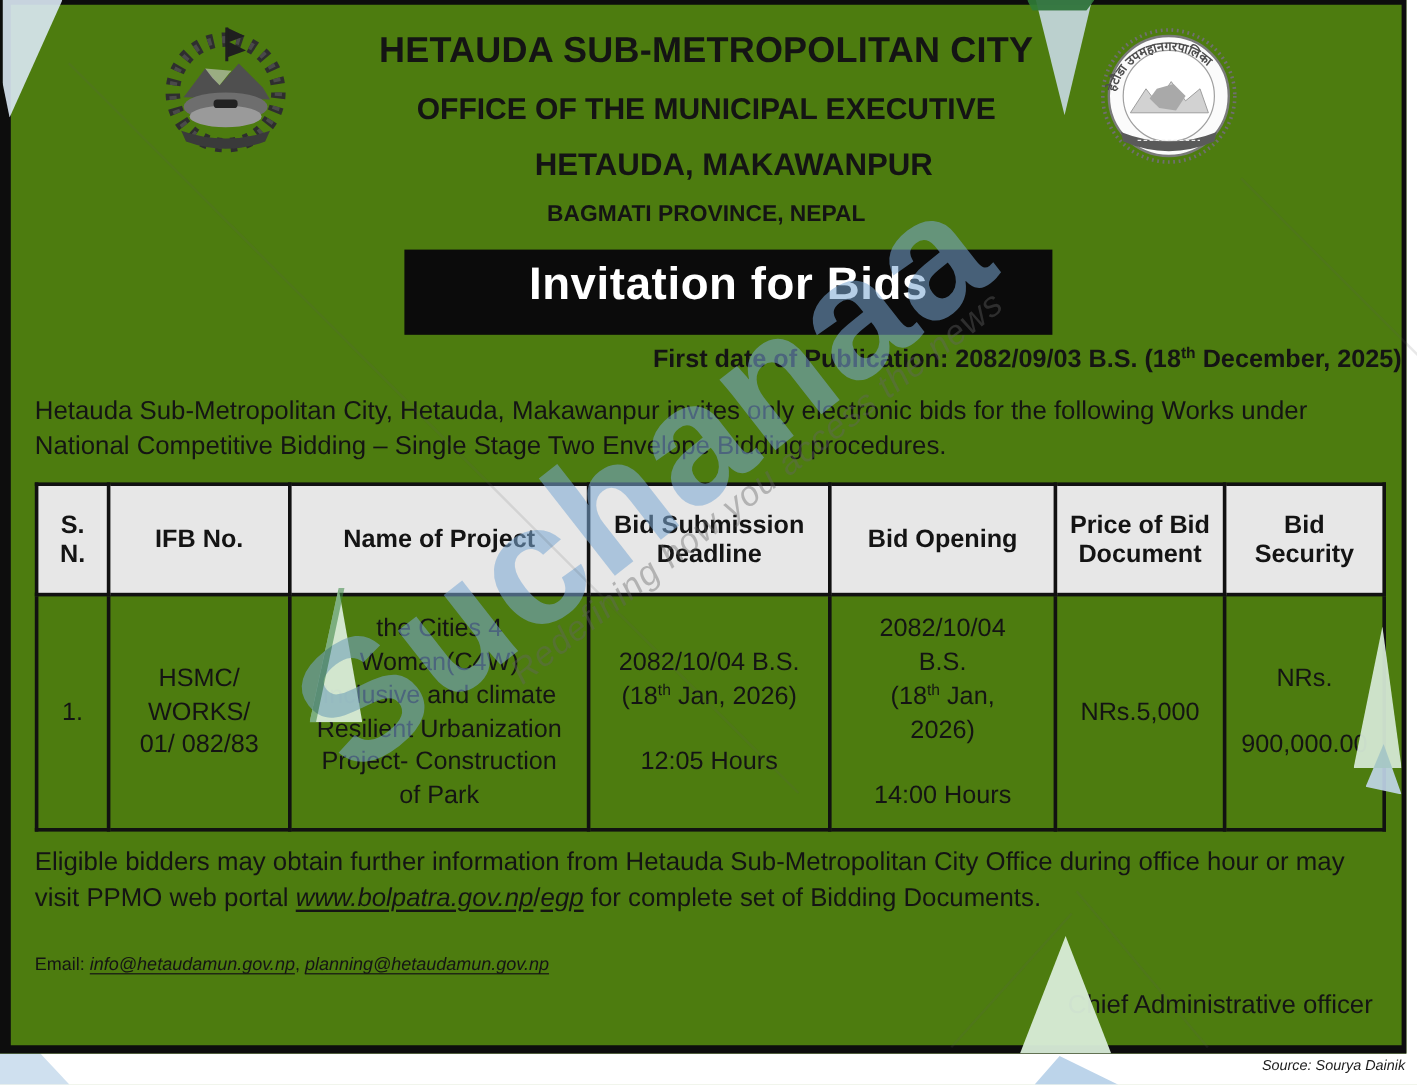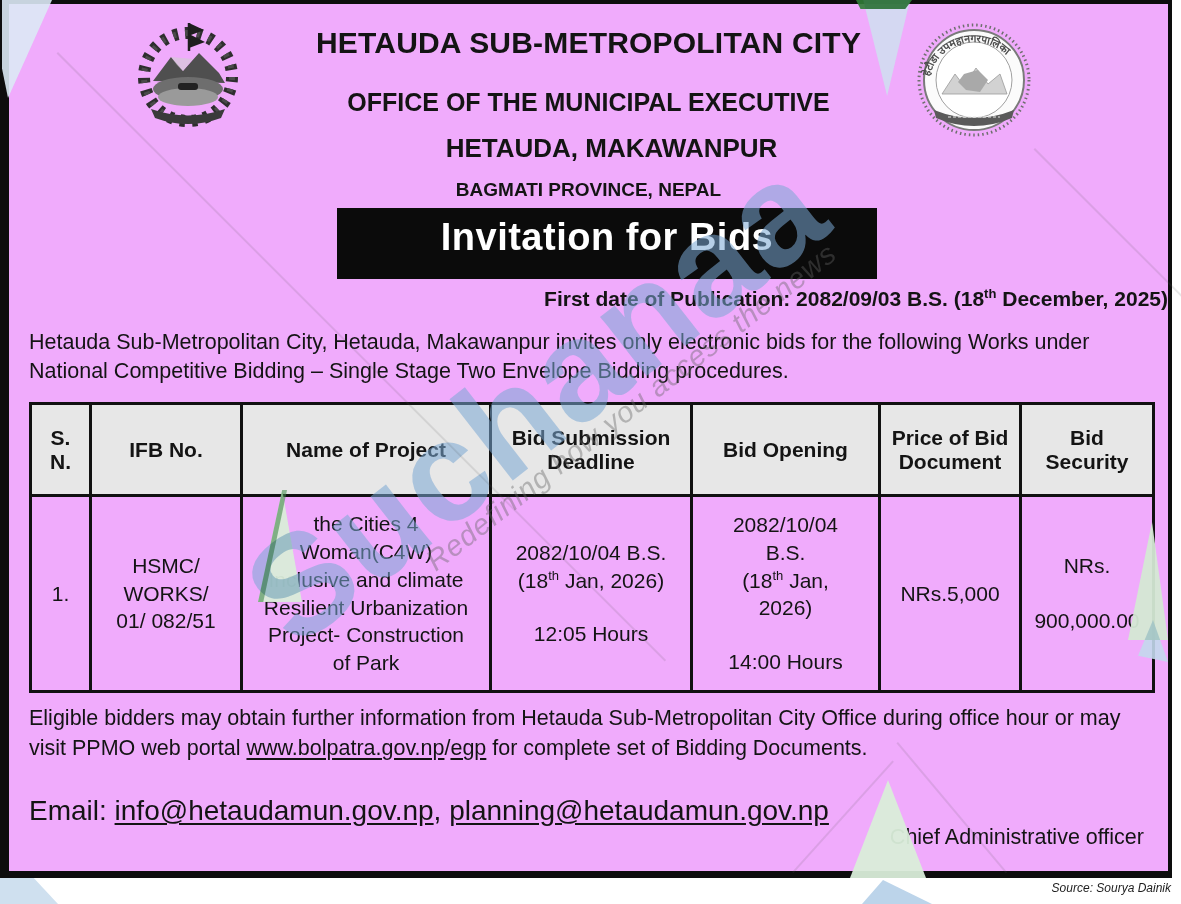--- a/index.html
+++ b/index.html
@@ -2,29 +2,29 @@
 <html><head>
 <meta charset="utf-8">
 <style>
   * { margin:0; padding:0; box-sizing:border-box; }
   body { background:#ffffff; font-family:"Liberation Sans", sans-serif; color:#141414; }
   .page { position:relative; width:1181px; height:904px; background:#ffffff; overflow:hidden; }
 
   
   .ad {
     position:absolute; left:0; top:0; width:1172px; height:878px;
-    background:#f0abfc;
+    background:#4d7c0f;
     border:4px solid #0d0d0d; border-left-width:9px; border-bottom-width:7px;
     overflow:hidden; z-index:1;
   }
 
   
   .hdr-text { position:absolute; left:0; top:22px; width:100%; text-align:center; z-index:2; }
   .hdr-title    { font-size:30px; font-weight:bold; letter-spacing:.2px; }
-  .hdr-office   { font-size:25px; font-weight:bold; margin-top:28px; }
+  .hdr-office   { font-size:25px; font-weight:bold; margin-top:17px; }
   .hdr-city     { font-size:26px; font-weight:bold; margin-top:16px;padding-left:46px; }
   .hdr-province { font-size:19px; font-weight:bold; margin-top:15px; }
 
   .emblem-left { position:absolute; left:112px; top:16px; width:135px; height:112px; z-index:2; }
   .seal-right  { position:absolute; right:128px; top:18px; width:132px; height:118px; z-index:2; }
 
   
   .banner {
     position:absolute; left:328px; top:204px; width:540px; height:71px; z-index:2;
     background:#0b0b0b; color:#ffffff; font-size:38px; font-weight:bold;
@@ -47,23 +47,23 @@
   .bid-table th { background:#e7e7e7; font-weight:bold; height:92px; }
   .bid-table td { height:196px; background:transparent; }
   .preline { white-space:pre-line; }
   .cell-lines { line-height:1.33; }
   .cell-gap { height:26px; }
   .sup { font-size:62%; vertical-align:super; }
 
   
   .closing { position:absolute; left:20px; top:699px; width:1130px;
              font-size:21.5px; line-height:1.4; z-index:2; }
-  .ulink { text-decoration:underline; color:#141414; text-underline-offset:3px; cursor:pointer; }
+  .ulink { text-decoration:underline; color:#141414; text-underline-offset:3px; cursor:pointer;font-style:italic; }
   .tel   { position:absolute; left:20px; top:761px; font-size:21.5px; z-index:2; }
-  .email { position:absolute; left:20px; top:791px; font-size:28px; z-index:2; }
+  .email { position:absolute; left:20px; top:791px; font-size:15px; z-index:2; }
   .signature { position:absolute; right:24px; top:821px; font-size:21.5px; z-index:2; }
 
   .source { position:absolute; right:10px; top:881px; font-size:12px; font-style:italic; color:#1d1d1d; z-index:3; }
 
   
   .wm { position:absolute; inset:0; pointer-events:none; z-index:5; }
   .wm > * { position:absolute; mix-blend-mode:multiply; }
   .wm-brand { left:265px; top:530px; font-size:142px; font-weight:bold; letter-spacing:2px;
               color:rgba(122,168,212,.55); transform:rotate(-38deg); transform-origin:0 50%; white-space:nowrap; }
   .wm-tag { left:430px; top:548px; font-size:29px; letter-spacing:1px; font-style:italic;
@@ -176,21 +176,21 @@
 Document</th>
           <th class="preline">Bid
 Security</th>
         </tr>
       </thead>
       <tbody>
         <tr>
           <td>1.</td>
           <td class="preline cell-lines">HSMC/
 WORKS/
-01/ 082/51</td>
+01/ 082/83</td>
           <td class="preline cell-lines">the Cities 4
 Woman(C4W)
 Inclusive and climate
 Resilient Urbanization
 Project- Construction
 of Park</td>
           <td>
             <div class="cell-lines"><span>2082/10/04 B.S.</span></div>
             <div class="cell-lines"><span>(18</span><span class="sup">th</span><span> Jan, 2026)</span></div>
             <div class="cell-gap"></div>

